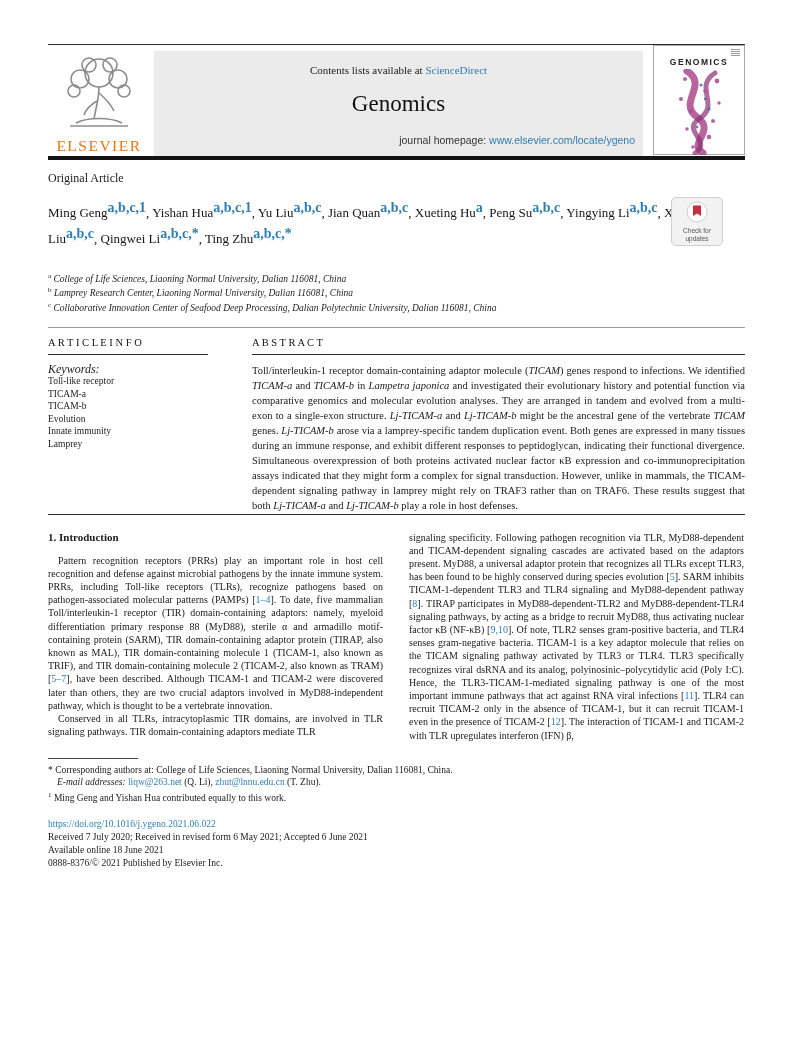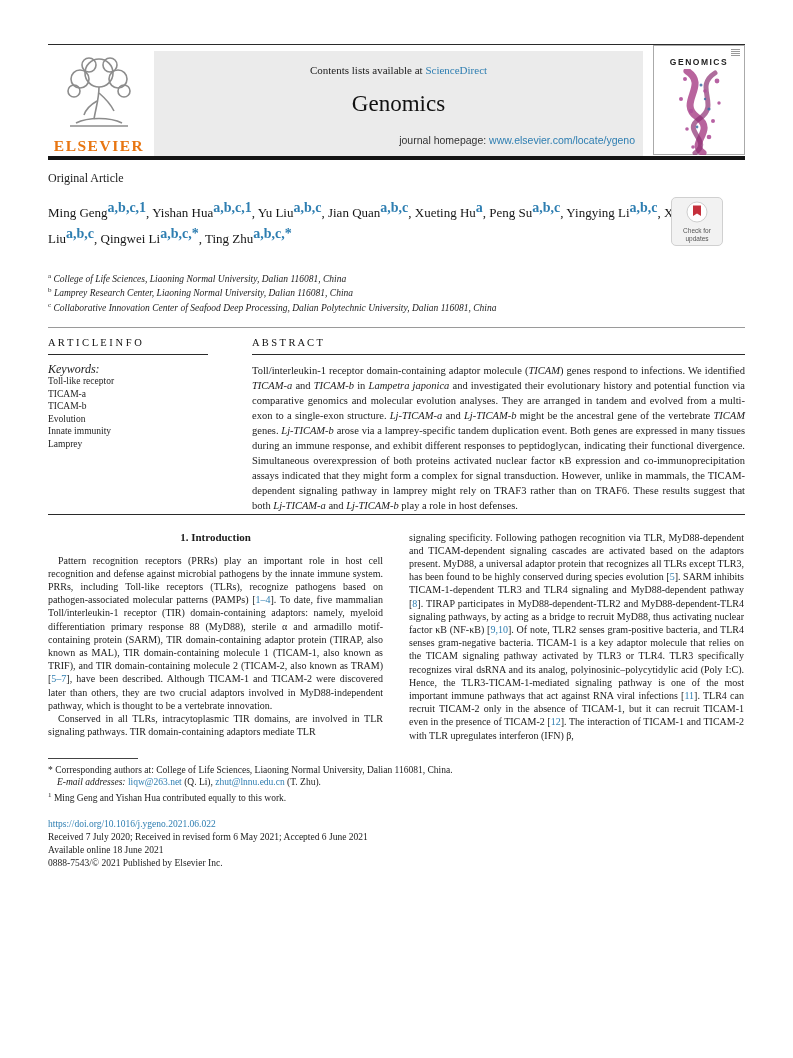--- a/index.html
+++ b/index.html
@@ -12,21 +12,21 @@
 
   .citation { text-align:center; font-size:11px; color:#2e7eb1; margin-bottom:9px; }
   .rule-thin { height:1px; background:#2a2a2a; }
   .rule-gray { height:1px; background:#9a9a9a; margin-top:12px; }
   .rule-dark { height:1px; background:#2a2a2a; }
   .rule-thick { height:4px; background:#141414; margin-top:0; }
 
   
   .header-row { display:flex; align-items:stretch; margin-top:6px; }
   .logo-box { width:102px; text-align:center; padding-top:2px; }
-  .logo-box .wordmark { font-size:15.5px; letter-spacing:1.5px; color:#e87612; margin-top:2px; font-family:"Liberation Serif", serif;font-weight:bold; }
+  .logo-box .wordmark { font-size:15.5px; letter-spacing:1.5px; color:#e87612; margin-top:2px; font-family:"Liberation Serif", serif; }
   .banner { flex:1; background:#ebebeb; text-align:center; padding:13px 8px 10px 8px; margin-left:4px; }
   .contents-line { font-size:11px; color:#222; }
   .journal-name { font-size:23px; margin:15px 0 17px 0; color:#111; }
   .homepage-line { font-family:"Liberation Sans", sans-serif; font-size:10.5px; color:#333;text-align:right; }
   .cover { width:92px; margin-left:10px; margin-top:-6px; height:110px; border:1px solid #aaa; background:#fff; position:relative; padding-top:3px; cursor:pointer; }
   .cover-title { font-size:8.5px; letter-spacing:1.5px; color:#222; font-family:"Liberation Sans", sans-serif; text-align:center; font-weight:bold; margin-top:8px; }
   .cover-mark { position:absolute; top:3px; right:4px; width:9px; height:7px; background:repeating-linear-gradient(#9a9a9a 0 1px, #fff 1px 2px); }
   .cover svg { display:block; margin:2px auto 0 auto; }
 
   
@@ -49,21 +49,21 @@
   .meta-rule { height:1px; background:#2a2a2a; margin:6px 0 8px 0; }
   .info-col .meta-rule { width:160px; }
   .kw-label { font-size:12px; line-height:12.5px; }
   .kw { font-size:9.5px; line-height:12.5px; }
   .abs-text { font-size:10.5px; line-height:15px; color:#1a1a1a; }
   .meta-row { min-height:186px; }
 
   
   .body-cols { display:flex; gap:26px; margin-top:16px; }
   .col { width:335px; flex:none; }
-  .sec-heading { font-weight:bold; font-size:11px; margin-bottom:11px;text-align:center; }
+  .sec-heading { font-weight:bold; font-size:11px; margin-bottom:11px; }
   .para { font-size:10px; line-height:13.2px; color:#1a1a1a; }
   .para.indent { text-indent:10px; }
   .seg-i { font-style:italic; }
   .seg-r { color:#2e7eb1; }
 
   
   .footnotes { margin-top:16px; }
   .fn-rule { width:90px; height:1px; background:#444; margin-bottom:5px; }
   .fn-line { font-size:9.5px; line-height:12.5px; color:#1a1a1a; }
   .fn-line.ind { padding-left:9px; }
@@ -216,16 +216,16 @@
     <div class="fn-line">
       <sup>1</sup>
       <span>Ming Geng and Yishan Hua contributed equally to this work.</span>
     </div>
   </div>
 
   <div class="footer">
     <a class="blue">https://doi.org/10.1016/j.ygeno.2021.06.022</a>
     <div>Received 7 July 2020; Received in revised form 6 May 2021; Accepted 6 June 2021</div>
     <div>Available online 18 June 2021</div>
-    <div>0888-7543/© 2021 Published by Elsevier Inc.</div>
+    <div>0888-8376/© 2021 Published by Elsevier Inc.</div>
   </div>
 
 </div>
 
 </body></html>

